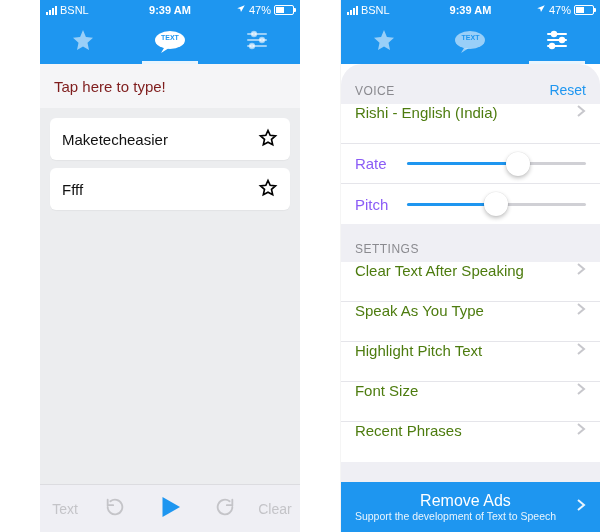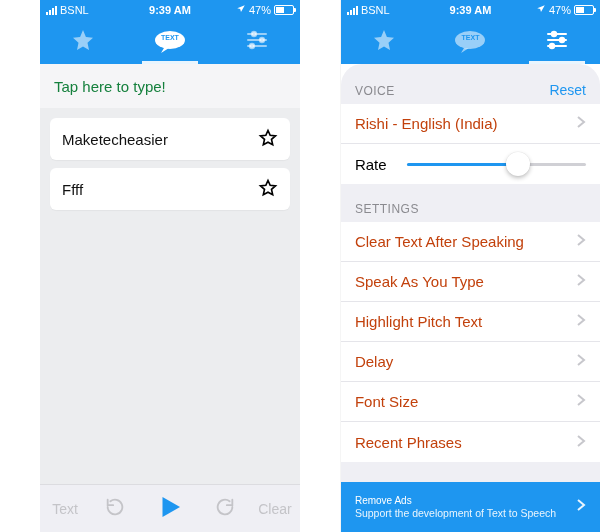--- a/index.html
+++ b/index.html
@@ -92,21 +92,21 @@
     text-align: center; font-size: 7px; font-weight: 700;
     color: #1E96F0; line-height: 1;
   }
 
   
   .placeholder {
     height: 44px;
     padding: 0 14px;
     display: flex;
     align-items: center;
-    color: #15803d;
+    color: #7f1d1d;
     font-size: 15px;
     background: #f5f5f7;
   }
   .history-list {
     flex: 1;
     background: #ecedef;
     padding: 10px 10px 0 10px;
     display: flex;
     flex-direction: column;
     gap: 8px;
@@ -167,43 +167,43 @@
   .section-header .reset { color: #1E96F0; font-size: 14px; letter-spacing: 0; }
   .rows-group {
     background: #fff;
     margin: 0;
     display: flex;
     flex-direction: column;
   }
   .row {
     height: 40px;
     display: flex;
-    align-items: center;
+    align-items: flex-start;
     padding: 0 14px;
     font-size: 15px;
-    color: #c2410c;
+    color: #4d7c0f;
     border-bottom: 1px solid #e5e5ea;
     background: #fff;
   }
   .row:last-child { border-bottom: none; }
   .row .row-label { flex: 1; }
   .chevron { color: #c7c7cc; }
   .chevron svg { width: 10px; height: 14px; }
 
   .slider-row {
     height: 40px;
     display: flex;
     align-items: center;
     padding: 0 14px;
     background: #fff;
     border-bottom: 1px solid #e5e5ea;
     gap: 10px;
   }
   .slider-row:last-of-type { border-bottom: none; }
-  .slider-row .slabel { width: 42px; font-size: 15px; color: #000000; }
+  .slider-row .slabel { width: 42px; font-size: 15px; color: #8b5cf6; }
   .slider-track {
     flex: 1;
     height: 3px;
     background: #d0d0d5;
     border-radius: 2px;
     position: relative;
   }
   .slider-fill {
     position: absolute; left: 0; top: 0; bottom: 0;
     background: #1E96F0; border-radius: 2px;
@@ -219,21 +219,21 @@
     position: absolute;
     left: 0; right: 0; bottom: 0;
     height: 50px;
     background: #1E96F0;
     color: #fff;
     display: flex;
     align-items: center;
     padding: 0 14px;
   }
   .remove-ads .ra-text { flex: 1; }
-  .remove-ads .ra-title { font-size: 10px; font-weight: 500; line-height: 1.2; }
+  .remove-ads .ra-title { font-size: 16px; font-weight: 500; line-height: 1.2; text-align: center; }
   .remove-ads .ra-sub { font-size: 10.5px; opacity: 0.9; line-height: 1.2; }
   .remove-ads .chevron { color: rgba(255,255,255,0.9); }
 </style>
 </head>
 <body>
 
 <div class="screen">
   <div class="status-bar">
     <div class="status-left">
       <span class="signal-bars">
@@ -415,46 +415,47 @@
             </svg>
         </span>
       </div>
       <div class="slider-row">
         <span class="slabel">Rate</span>
         <div class="slider-track">
           <div class="slider-fill" style="width:62%"></div>
           <div class="slider-thumb" style="left:62%"></div>
         </div>
       </div>
+      <div class="slider-row" style="border-bottom:none">
+        <span class="slabel">Pitch</span>
+        <div class="slider-track">
+          <div class="slider-fill" style="width:50%"></div>
+          <div class="slider-thumb" style="left:50%"></div>
+        </div>
+      </div>
     </div>
 
     <div class="section-header">
       <span>SETTINGS</span>
     </div>
     <div class="rows-group">
       <div class="row">
         <span class="row-label">Clear Text After Speaking</span>
         <span class="chevron"><svg viewBox="0 0 10 14" fill="none" stroke="currentColor" stroke-width="2">
               <polyline points="2,2 8,7 2,12"></polyline>
             </svg></span>
       </div>
       <div class="row">
         <span class="row-label">Speak As You Type</span>
         <span class="chevron"><svg viewBox="0 0 10 14" fill="none" stroke="currentColor" stroke-width="2">
               <polyline points="2,2 8,7 2,12"></polyline>
             </svg></span>
       </div>
       <div class="row">
         <span class="row-label">Highlight Pitch Text</span>
-        <span class="chevron"><svg viewBox="0 0 10 14" fill="none" stroke="currentColor" stroke-width="2">
-              <polyline points="2,2 8,7 2,12"></polyline>
-            </svg></span>
-      </div>
-      <div class="row">
-        <span class="row-label">Delay</span>
         <span class="chevron"><svg viewBox="0 0 10 14" fill="none" stroke="currentColor" stroke-width="2">
               <polyline points="2,2 8,7 2,12"></polyline>
             </svg></span>
       </div>
       <div class="row">
         <span class="row-label">Font Size</span>
         <span class="chevron"><svg viewBox="0 0 10 14" fill="none" stroke="currentColor" stroke-width="2">
               <polyline points="2,2 8,7 2,12"></polyline>
             </svg></span>
       </div>

